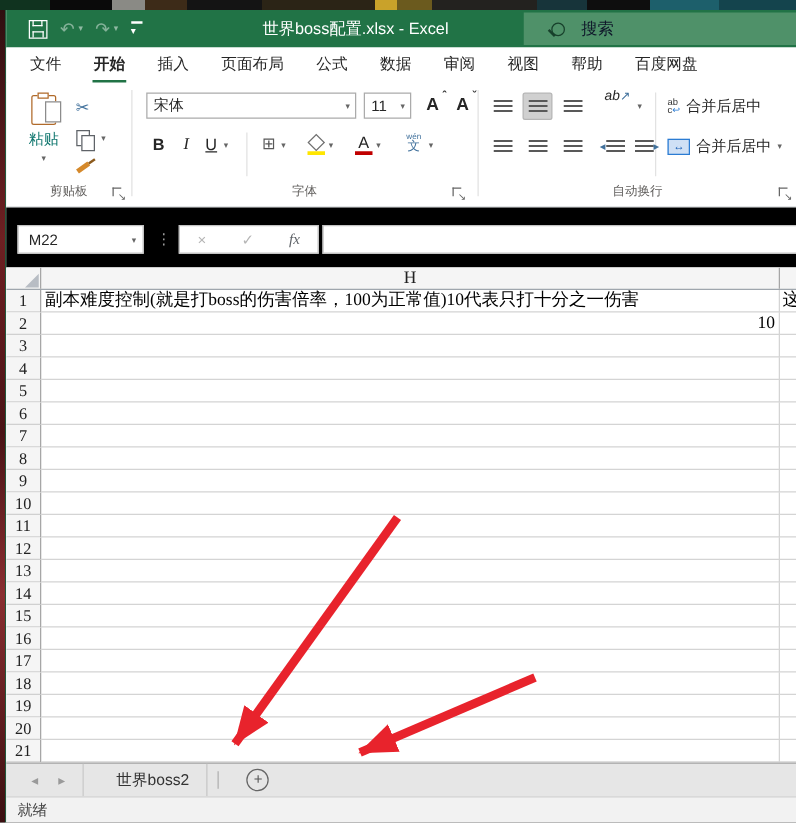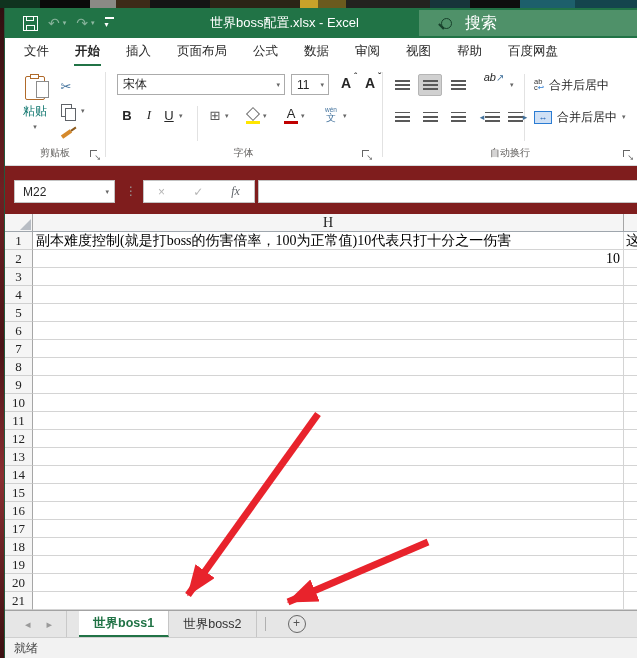--- a/index.html
+++ b/index.html
@@ -21,21 +21,21 @@
   .save-ic:before{content:"";position:absolute;left:2px;top:-1px;width:6px;height:4px;border:1.2px solid #fff;border-top:none;}
   .save-ic:after{content:"";position:absolute;left:2px;bottom:0;width:7px;height:4px;border:1.2px solid #fff;border-bottom:none;}
   .histbtn{color:rgba(255,255,255,.45);font-size:14px;line-height:14px;}
   .mini-dd{color:rgba(255,255,255,.5);font-size:7px;margin-left:-7px;}
   .qat-dd{color:#fff;font-size:8px;position:relative;padding-top:3px;}
   .qat-dd:before{content:"";position:absolute;top:0;left:0;width:9px;height:1.5px;background:#fff;}
   .win-title{position:absolute;left:205px;top:0;height:30px;line-height:30px;color:#fff;font-size:13px;}
   .searchbox{position:absolute;right:0;top:2px;width:218px;height:26px;background:#4f9169;display:flex;align-items:center;gap:13px;padding-left:22px;box-sizing:border-box;}
   .mag{width:9px;height:9px;border:1.6px solid #17402b;border-radius:50%;position:relative;flex:0 0 auto;}
   .mag:after{content:"";position:absolute;left:-5px;top:9px;width:7px;height:1.6px;background:#17402b;transform:rotate(45deg);transform-origin:right center;}
-  .search-txt{color:#ffffff;font-size:16px;}
+  .search-txt{color:#0f172a;font-size:13px;}
 
   
   .ribbontabs{position:absolute;left:0;top:30px;right:0;height:28px;background:#fff;display:flex;align-items:stretch;padding-left:6px;}
   .rtab{padding:0 12px;display:flex;align-items:center;font-size:12.5px;color:#262626;cursor:default;}
   .rtab .rtl{padding:5px 1px 4px;border-bottom:3px solid transparent;}
   .rtab.active{font-weight:bold;}
   .rtab.active .rtl{border-bottom-color:#217346;}
 
   
   .ribbon{position:absolute;left:0;top:58px;right:0;height:100px;background:#fff;border-bottom:1px solid #d8dbdd;box-sizing:border-box;}
@@ -78,21 +78,21 @@
   .orient{font-size:11px;color:#262626;font-style:italic;}
   .orient .oarr{color:#41719c;font-style:normal;font-size:10px;}
   .indent-mark{color:#41719c;font-size:9px;margin-right:1px;}
   .wrapico{display:flex;flex-direction:column;line-height:6.5px;font-size:7.5px;color:#333;}
   .wrapico .ret{color:#2b7cd3;}
   .ribbon-lbl{font-size:12px;color:#262626;}
   .mergeico{width:16px;height:11px;border:1px solid #2b7cd3;background:#cfe0f5;display:flex;align-items:center;justify-content:center;font-size:9px;color:#1a5fb4;}
   .hrow{position:absolute;display:flex;align-items:center;gap:5px;}
 
   
-  .fxrow{position:absolute;left:0;top:158px;right:0;height:48px;background:#7f1d1d;}
+  .fxrow{position:absolute;left:0;top:158px;right:0;height:48px;background:#000000;}
   .namebox{position:absolute;left:9px;top:14px;width:101px;height:23px;background:#fff;border:1px solid #c3c3c3;display:flex;align-items:center;box-sizing:border-box;}
   .namebox .nval{flex:1;font-size:12px;color:#262626;padding-left:8px;}
   .vdots{position:absolute;left:120px;top:18px;color:#9a9a9a;font-size:12px;}
   .fxbox{position:absolute;left:138px;top:14px;width:112px;height:23px;background:#fff;border:1px solid #c3c3c3;display:flex;align-items:center;justify-content:space-around;box-sizing:border-box;}
   .fxbox .dis{color:#b5b5b5;font-size:12px;}
   .fxbox .fxl{color:#5f6368;font-size:12px;font-style:italic;font-family:"Liberation Serif","DejaVu Serif",serif;}
   .fbar{position:absolute;left:253px;top:14px;right:0;height:23px;background:#fff;border:1px solid #c3c3c3;border-right:none;box-sizing:border-box;}
 
   
   .grid{position:absolute;left:0;top:206px;right:0;height:396px;background:#fff;overflow:hidden;
@@ -432,21 +432,20 @@
         </div>
       </div>
   </div>
 
   <div class="sheetbar">
     <div class="navarrs">
       <span>◂</span>
       <span>▸</span>
     </div>
     <div class="stabs" id="sheettabs">
-        <div class="stab active">世界boss1</div>
         <div class="stab">世界boss2</div>
       </div>
     <div class="tabsep"></div>
     <div class="addsheet">+</div>
   </div>
 
   <div class="statusbar">
     <span class="statustxt">就绪</span>
   </div>
 </div>

